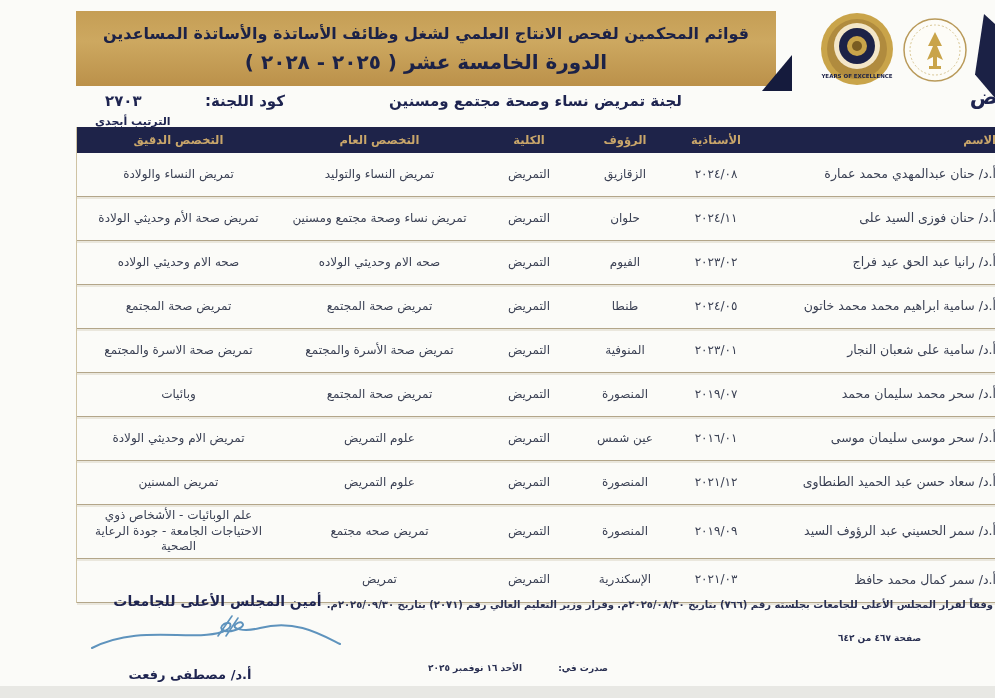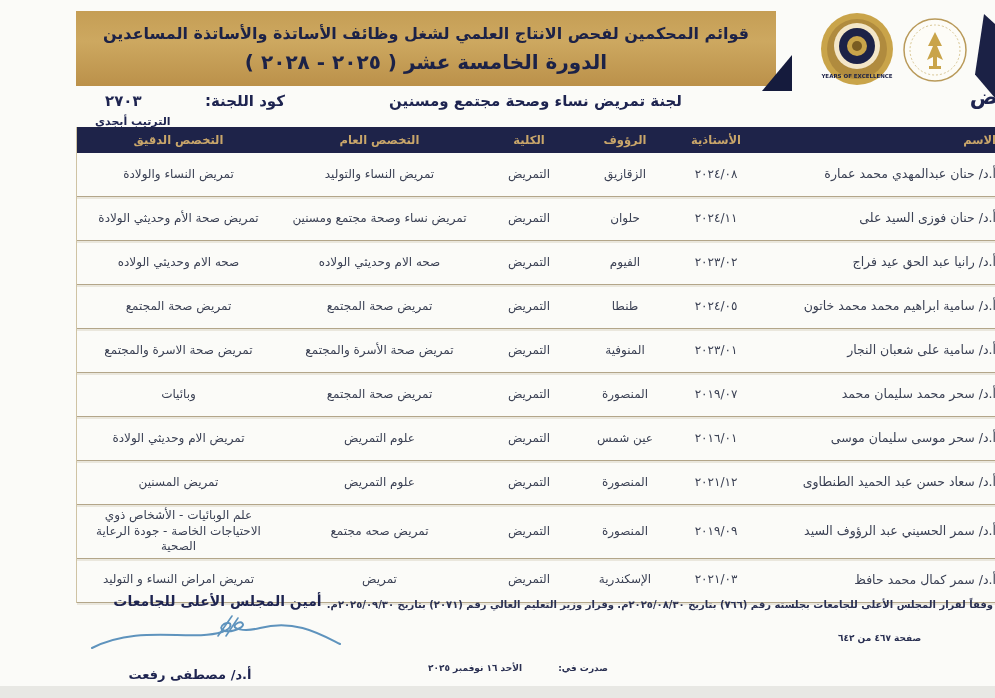--- a/index.html
+++ b/index.html
@@ -183,29 +183,28 @@
     <div class="td">التمريض</div>
     <div class="td">علوم التمريض</div>
     <div class="td">تمريض المسنين</div>
   </div>
   <div class="trow">
     <div class="td name">أ.د/ سمر الحسيني عبد الرؤوف السيد</div>
     <div class="td">٢٠١٩/٠٩</div>
     <div class="td">المنصورة</div>
     <div class="td">التمريض</div>
     <div class="td">تمريض صحه مجتمع</div>
-    <div class="td">علم الوبائيات - الأشخاص ذوي الاحتياجات الخاصة - جودة الرعاية الصحية</div>
+    <div class="td">علم الوبائيات - الأشخاص ذوي الاحتياجات الجامعة - جودة الرعاية الصحية</div>
   </div>
   <div class="trow">
     <div class="td name">أ.د/ سمر كمال محمد حافظ</div>
     <div class="td">٢٠٢١/٠٣</div>
     <div class="td">الإسكندرية</div>
     <div class="td">التمريض</div>
     <div class="td">تمريض</div>
-    <div class="td">تمريض امراض النساء و التوليد</div>
   </div>
 </div>
 
 <div class="decree">وفقاً لقرار المجلس الأعلى للجامعات بجلسته رقم (٧٦٦) بتاريخ ٢٠٢٥/٠٨/٣٠م. وقرار وزير التعليم العالي رقم (٢٠٧١) بتاريخ ٢٠٢٥/٠٩/٣٠م.</div>
 
 <div class="sig-title">أمين المجلس الأعلى للجامعات</div>
 <div class="sig-svg">
   <svg width="270" height="58" viewBox="0 0 270 58">
     <path d="M12 46 C60 22 110 40 142 30 C154 26 152 18 144 22 C136 27 146 33 160 26 C166 23 162 18 156 22 C150 27 164 30 180 26 C215 17 240 32 260 42" fill="none" stroke="#5e93bd" stroke-width="2" stroke-linecap="round"></path>
     <path d="M138 34 L152 14 M146 34 L158 16" fill="none" stroke="#5e93bd" stroke-width="1.6" stroke-linecap="round"></path>

